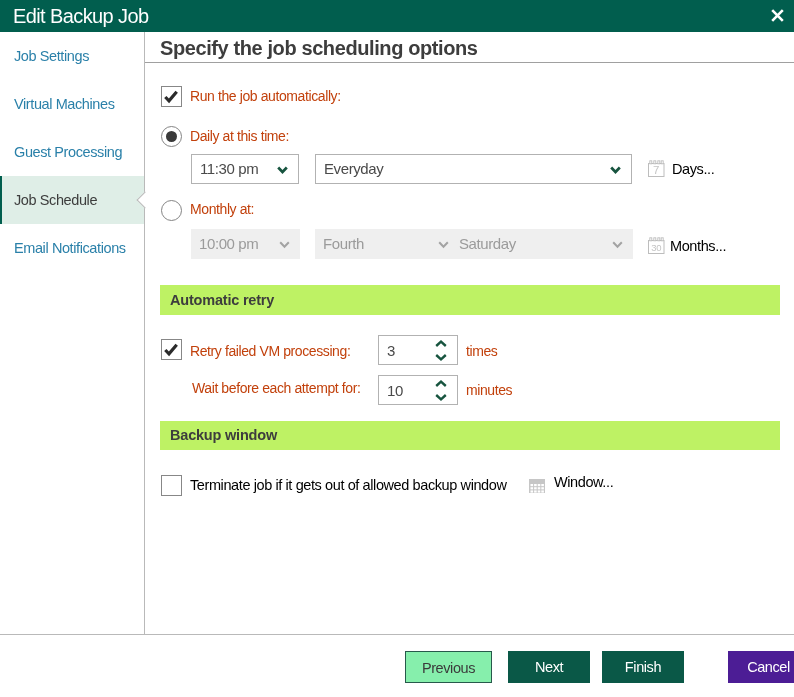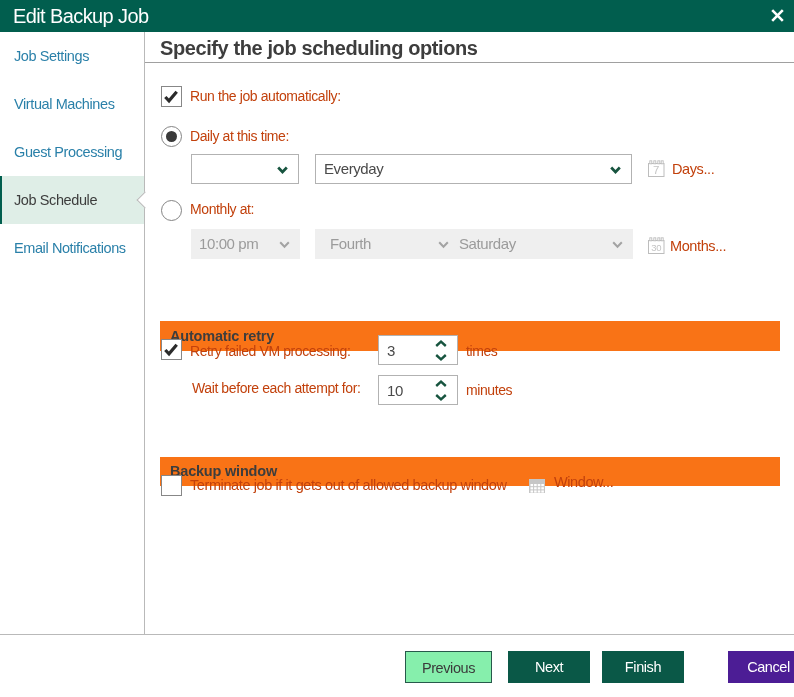--- a/index.html
+++ b/index.html
@@ -16,35 +16,35 @@
 .hline-footer { left:0; top:634px; width:794px; height:1px; background:#b9b9b9; }
 .menu-item { left:14px; height:48px; line-height:48px; font-size:14.5px; color:#2a80a9; }
 .active-band { left:0; top:176px; width:144px; height:48px; background:#dfeee7; border-left:2px solid #015e4e; }
 .notch { left:139px; top:194px; width:12px; height:12px; background:#fff; transform:rotate(45deg); border-left:1px solid #b9b9b9; border-bottom:1px solid #b9b9b9; }
 
 
 .hdrstrip { left:145px; top:32px; width:649px; height:31px; border-bottom:1px solid #a0a0a0; background:#fff; }
 .hdrtext { left:160px; top:32px; height:31px; line-height:32px; font-weight:bold; font-size:20px; color:#3d3d3d; }
 
 
-.secbar { left:160px; width:620px; height:30px; background:#f97316;margin-top:36px; }
+.secbar { left:160px; width:620px; height:30px; background:#bef264; }
 .secbar span { display:block; margin-left:10px; line-height:30px; font-weight:bold; font-size:14.5px; color:#3d3d3d; letter-spacing:-0.2px; }
 
 
 .cb { width:21px; height:21px; background:#fff; border:1.5px solid #878787; }
 .radio { width:21px; height:21px; background:#fff; border:1px solid #848484; border-radius:50%; }
 .radio.sel::after { content:""; position:absolute; left:4px; top:4px; width:11px; height:11px; border-radius:50%; background:#3a3a3a; }
 .lbl { font-size:14px; color:#c2410c; line-height:20px; }
 .dd { height:30px; background:#fff; border:1px solid #b2b2b2; font-size:15px; letter-spacing:-0.4px; color:#4a4a4a; }
 .dd span { display:block; margin-left:8px; line-height:28px; }
 .dd.dis { background:#efefef; border:none; color:#9b9b9b; }
 .dd.dis span { line-height:30px; }
 .numin { width:80px; height:30px; background:#fff; border:1px solid #b2b2b2; font-size:15px; letter-spacing:-0.4px; color:#4a4a4a; }
 .numin span { display:block; margin-left:8px; line-height:29px; }
-.glbl { font-size:14.5px; color:#c2410c; line-height:20px; }
+.glbl { font-size:14.5px; color:#000000; line-height:20px; }
 
 
 .btn { height:32px; font-size:14.5px; text-align:center; line-height:32px; }
 .btn-prev { left:405px; width:87px; background:#86efac; border:1px solid #27594b; color:#3b3b3b; }
 .btn-next { left:508px; width:82px; background:#0a5847; color:#fff; }
 .btn-finish { left:602px; width:82px; background:#0a5847; color:#fff; }
 .btn-cancel { left:728px; width:81px; background:#4c1d95; color:#fff; }
 </style>
 </head>
 <body>
@@ -72,20 +72,21 @@
     <svg width="18" height="18" viewBox="0 0 18 18" style="position:absolute;left:0;top:0">
       <path d="M3.3 10 L7 13.8 L14.7 4.7" stroke="#2b2b2b" stroke-width="3.2" fill="none"></path>
     </svg>
   </div>
   <div class="abs lbl" style="left:190px;top:86px;">Run the job automatically:</div>
 
   <div class="abs radio sel" style="left:161px;top:126px;"></div>
   <div class="abs lbl" style="left:190px;top:126px;">Daily at this time:</div>
 
   <div class="abs dd" style="left:191px;top:154px;width:108px;">
+    <span>11:30 pm</span>
     <svg width="11" height="8" viewBox="0 0 11 8" style="position:absolute;right:10px;top:11px">
       <path d="M1.2 1.5 L5.5 6 L9.8 1.5" stroke="#17543f" stroke-width="2.7" fill="none"></path>
     </svg>
   </div>
   <div class="abs dd" style="left:315px;top:154px;width:317px;">
     <span>Everyday</span>
     <svg width="11" height="8" viewBox="0 0 11 8" style="position:absolute;right:10px;top:11px">
       <path d="M1.2 1.5 L5.5 6 L9.8 1.5" stroke="#17543f" stroke-width="2.7" fill="none"></path>
     </svg>
   </div>
@@ -102,21 +103,21 @@
 
   <div class="abs radio" style="left:161px;top:200px;"></div>
   <div class="abs lbl" style="left:190px;top:199px;">Monthly at:</div>
 
   <div class="abs dd dis" style="left:191px;top:229px;width:109px;">
     <span>10:00 pm</span>
     <svg width="11" height="8" viewBox="0 0 11 8" style="position:absolute;right:10px;top:12px">
       <path d="M1.2 1.2 L5.5 5.7 L9.8 1.2" stroke="#a3a3a3" stroke-width="2" fill="none"></path>
     </svg>
   </div>
-  <div class="abs dd dis" style="left:315px;top:229px;width:144px;padding-left:7px;">
+  <div class="abs dd dis" style="left:315px;top:229px;width:144px;">
     <span>Fourth</span>
     <svg width="11" height="8" viewBox="0 0 11 8" style="position:absolute;right:10px;top:12px">
       <path d="M1.2 1.2 L5.5 5.7 L9.8 1.2" stroke="#a3a3a3" stroke-width="2" fill="none"></path>
     </svg>
   </div>
   <div class="abs dd dis" style="left:451px;top:229px;width:182px;">
     <span>Saturday</span>
     <svg width="11" height="8" viewBox="0 0 11 8" style="position:absolute;right:10px;top:12px">
       <path d="M1.2 1.2 L5.5 5.7 L9.8 1.2" stroke="#a3a3a3" stroke-width="2" fill="none"></path>
     </svg>

